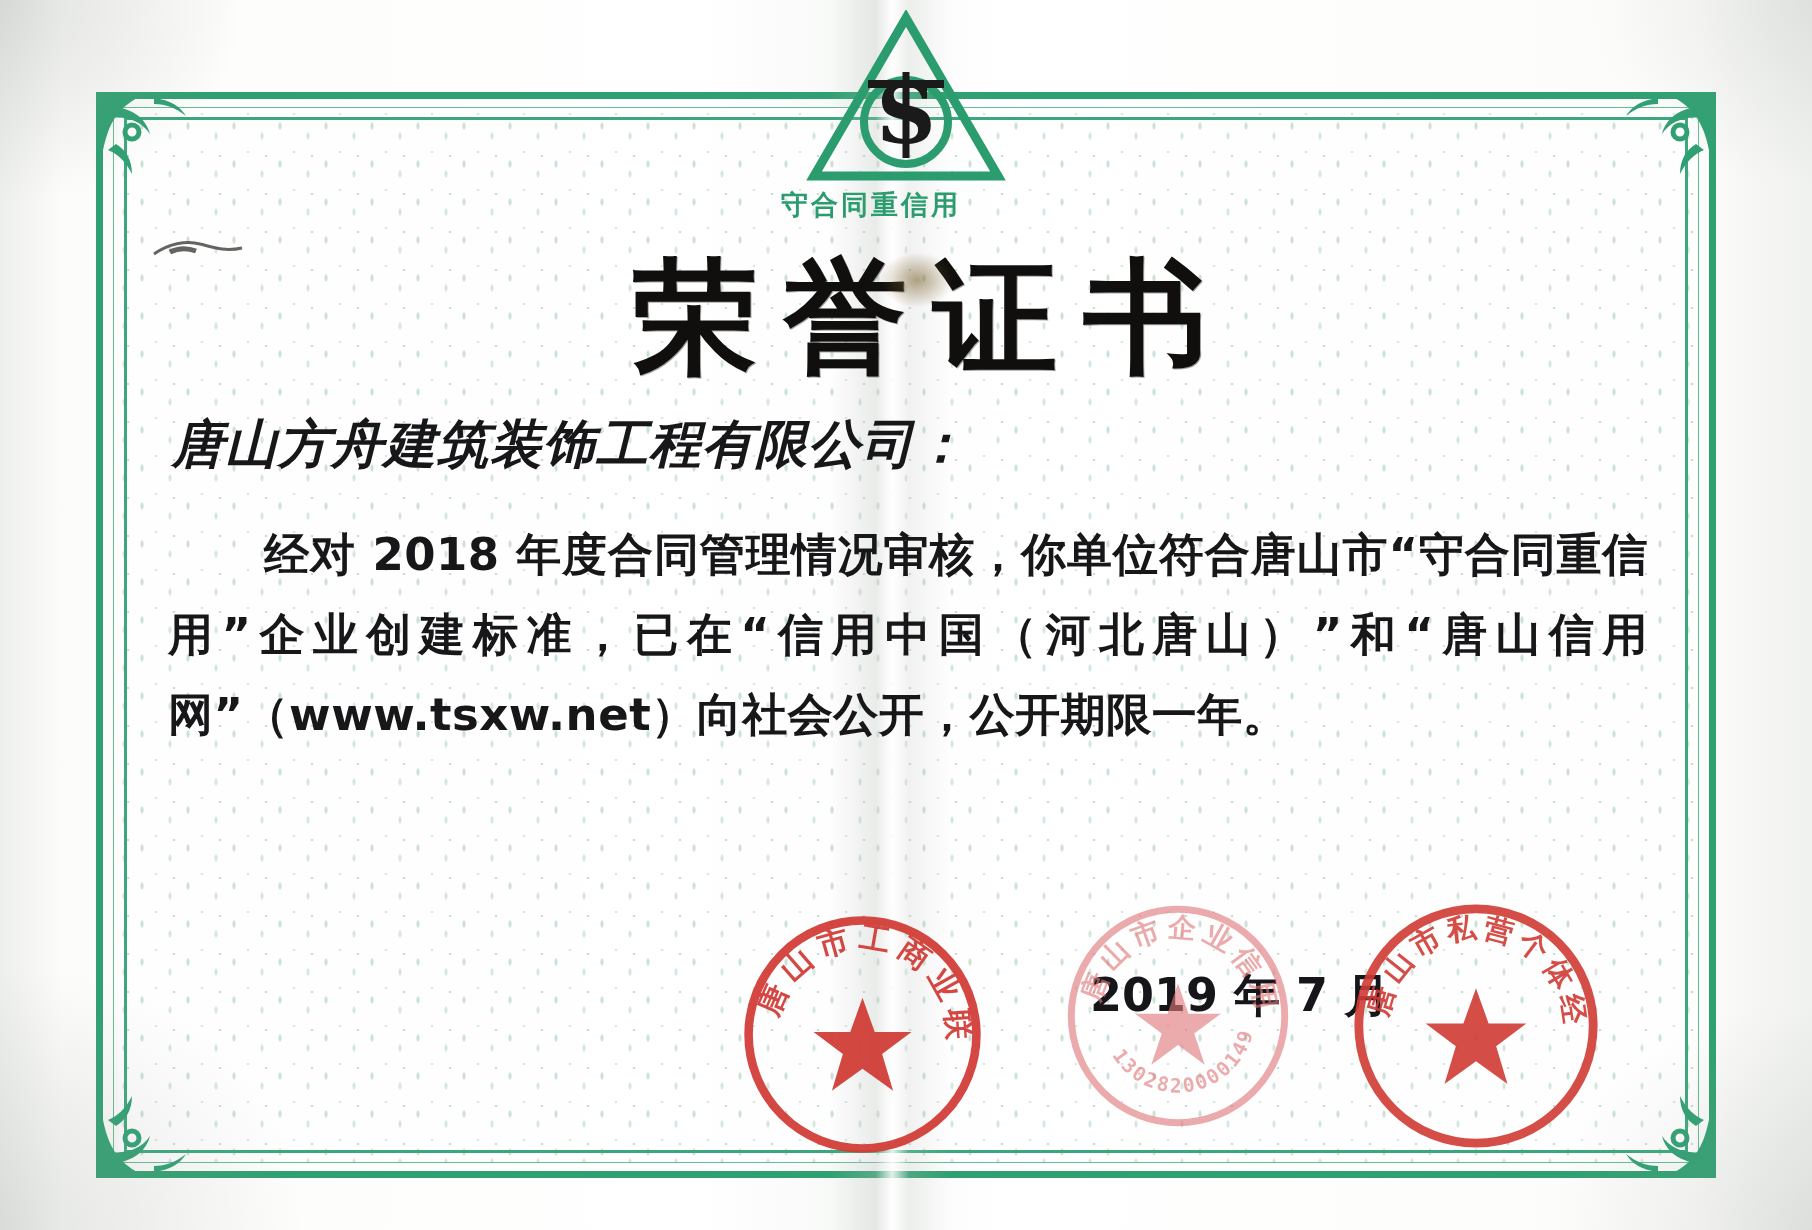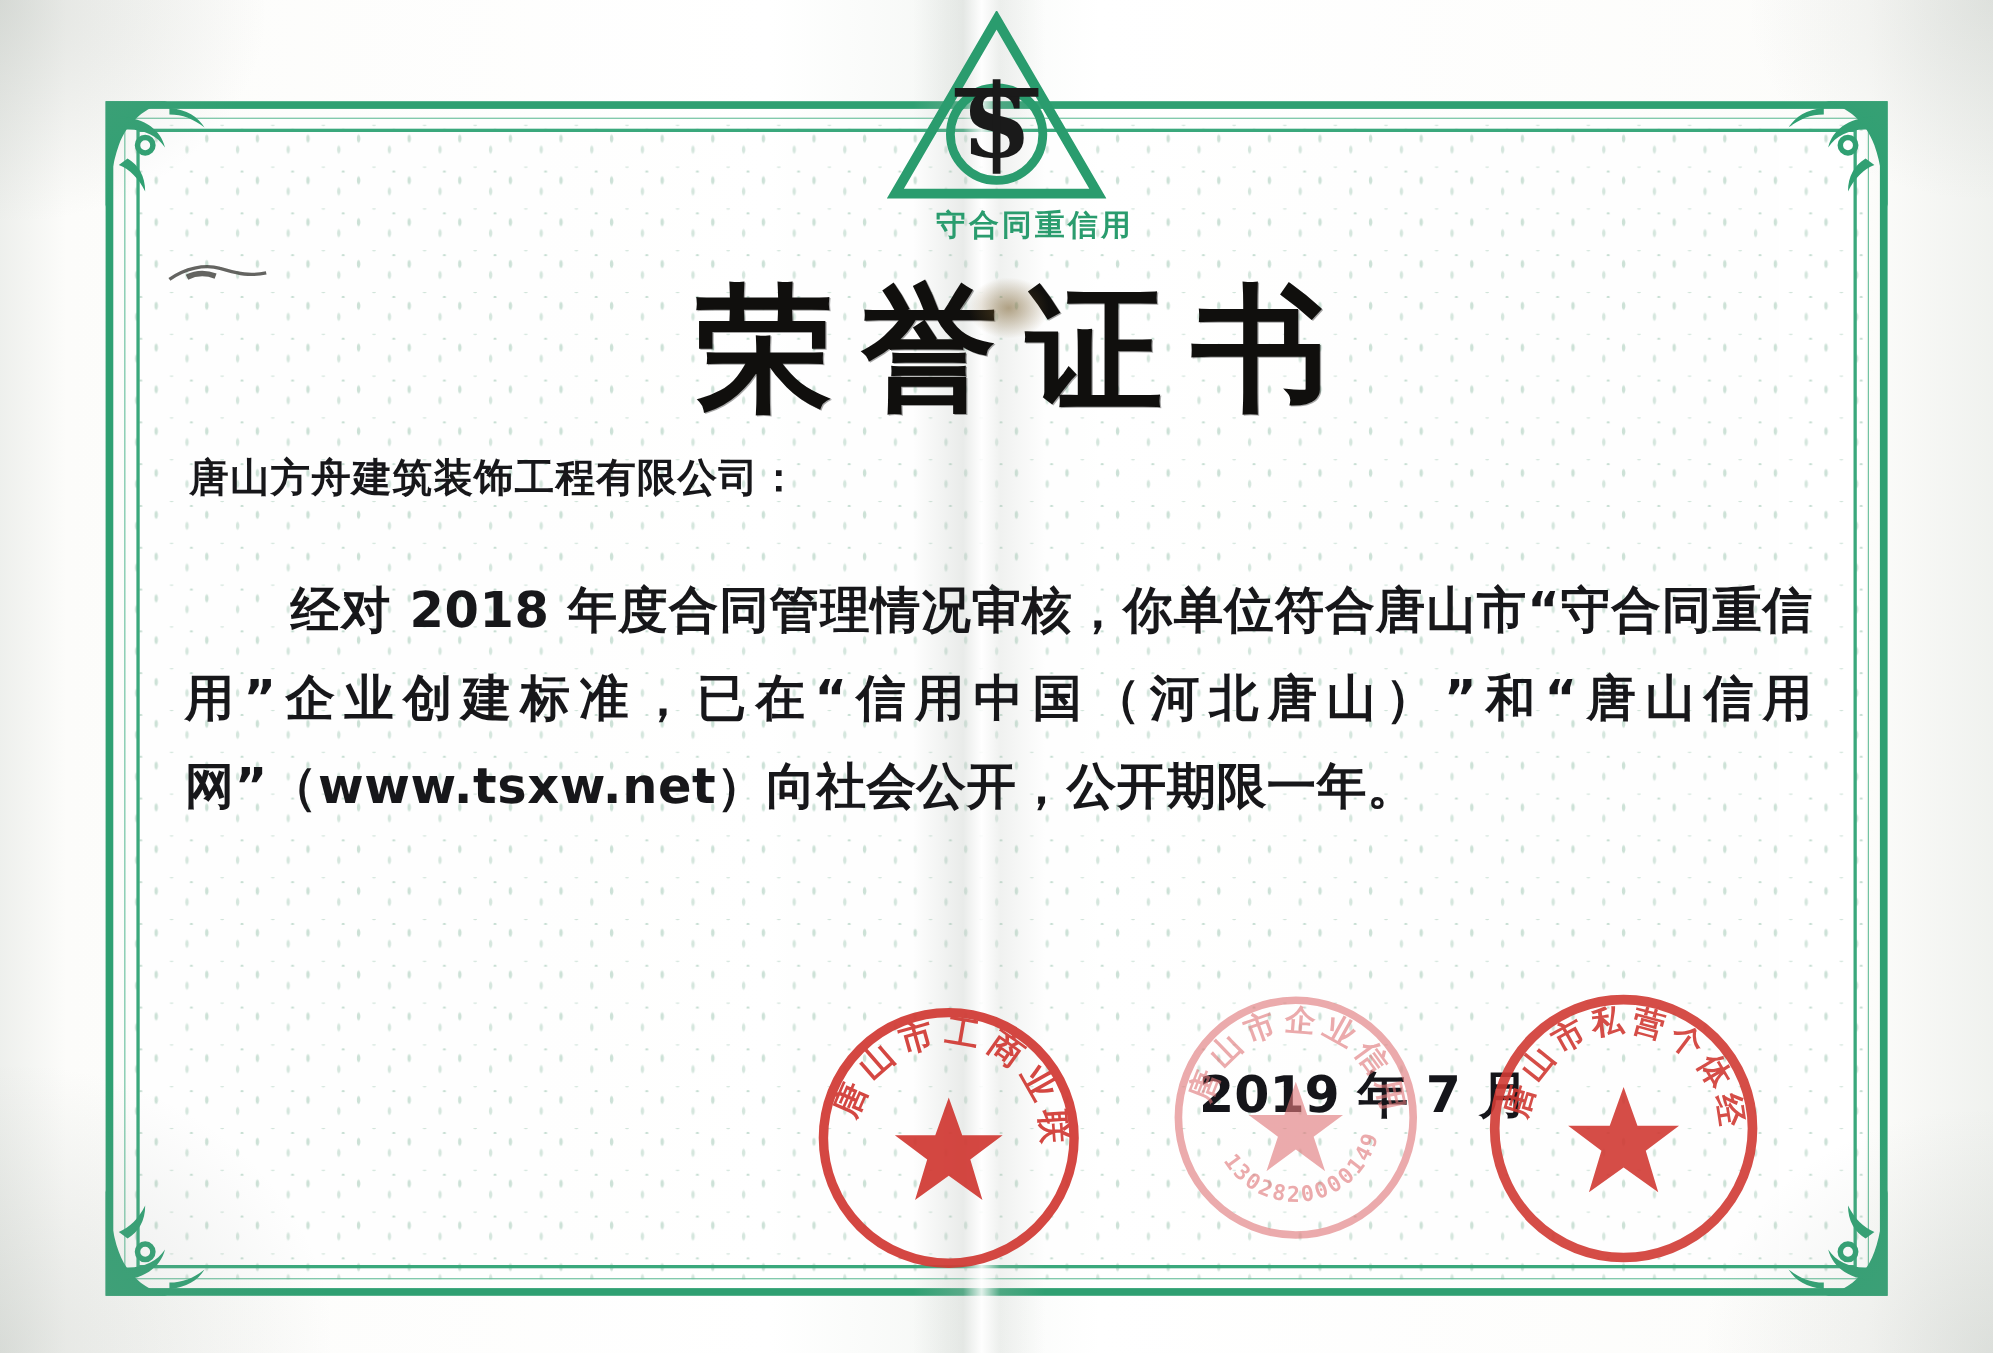--- a/index.html
+++ b/index.html
@@ -111,21 +111,21 @@
   .c-bl { left: 92px;  bottom: 48px; transform: scaleY(-1); }
   .c-br { right: 92px; bottom: 48px; transform: scale(-1,-1); }
 
   
   .logo {
     position: absolute;
     left: 50%;
     top: 10px;
     transform: translateX(-50%);
     width: 250px;
-    text-align: right;
+    text-align: left;
     z-index: 6;
   }
   .logo .tri { width: 200px; height: 175px; margin: 0 auto; display:block; }
   .logo-caption {
     margin-top: 2px;
     font-family: "DejaVu Sans", sans-serif;
     font-size: 27px;
     font-weight: 700;
     letter-spacing: 3px;
     color: #2a9c6e;
@@ -161,25 +161,26 @@
     text-shadow: 1px 1px 0 rgba(0,0,0,0.35);
     margin-left: 28px;
   }
 
   
   .addressee {
     position: absolute;
     left: 172px;
     top: 410px;
     font-family: "DejaVu Sans", sans-serif;
-    font-size: 36px;
+    font-size: 52px;
     font-weight: 700;
     color: #17171a;
     letter-spacing: 1px;
     z-index: 7;
+    font-style: italic;
   }
   .body-text {
     position: absolute;
     left: 168px;
     top: 515px;
     width: 1480px;
     font-family: "DejaVu Sans", sans-serif;
     font-size: 45px;
     font-weight: 700;
     line-height: 80px;

